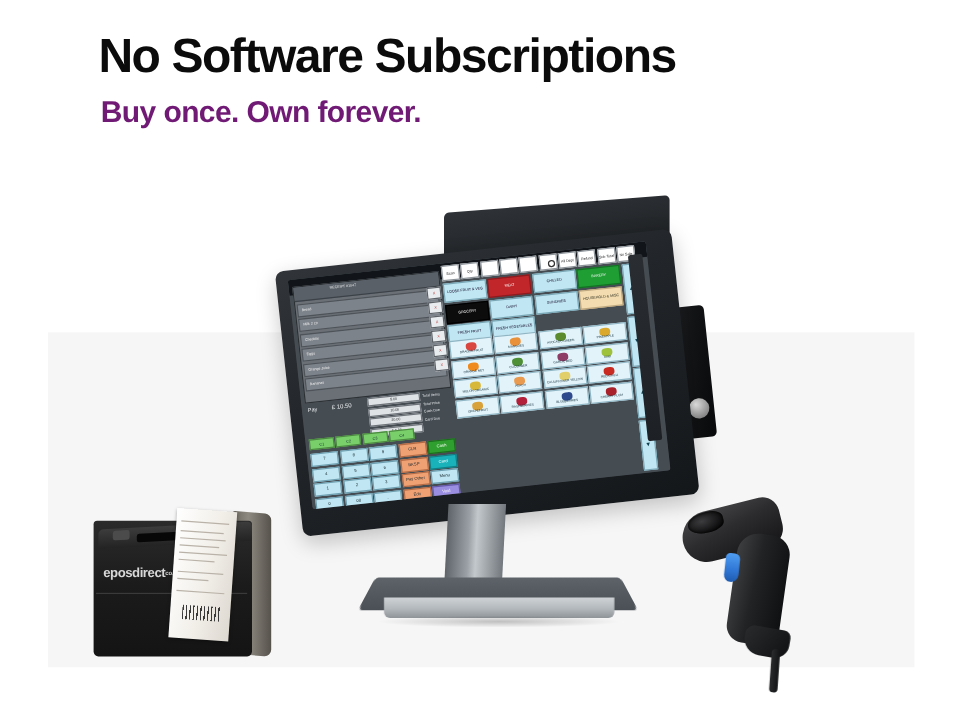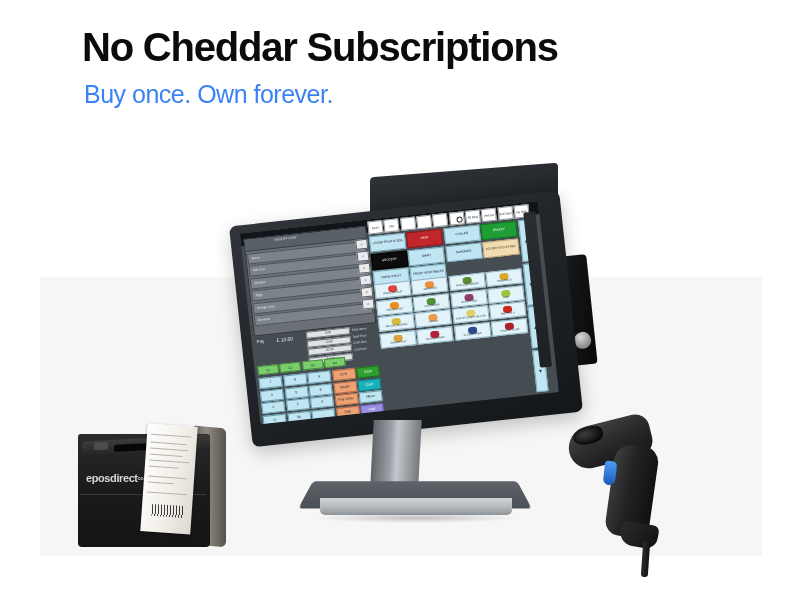--- a/index.html
+++ b/index.html
@@ -26,23 +26,23 @@
     letter-spacing: -1.2px;
     color: #0b0b0b;
     line-height: 1.05;
     white-space: nowrap;
   }
   .subhead {
     position: absolute;
     left: 84px;
     top: 81px;
     font-size: 25px;
-    font-weight: normal;
+    font-weight: bold;
     letter-spacing: -0.5px;
-    color: #3b82f6;
+    color: #701a75;
     line-height: 1.1;
     white-space: nowrap;
   }
 
   
   .hero-panel {
     position: absolute;
     left: 40px;
     top: 277px;
     width: 722px;
@@ -521,21 +521,21 @@
     left: 74px; top: 126px;
     width: 7px; height: 36px;
     background: linear-gradient(90deg,#2b2c2e,#131415);
     border-radius: 3px;
     transform: rotate(4deg);
   }
 </style>
 </head>
 <body>
 
-<div class="headline">No Cheddar Subscriptions</div>
+<div class="headline">No Software Subscriptions</div>
 <div class="subhead">Buy once. Own forever.</div>
 
 <div class="hero-panel"></div>
 
 <div class="printer">
   <div class="printer-side"></div>
   <div class="printer-body">
     <div class="printer-top"></div>
     <div class="printer-slot"></div>
     <div class="printer-btn"></div>

